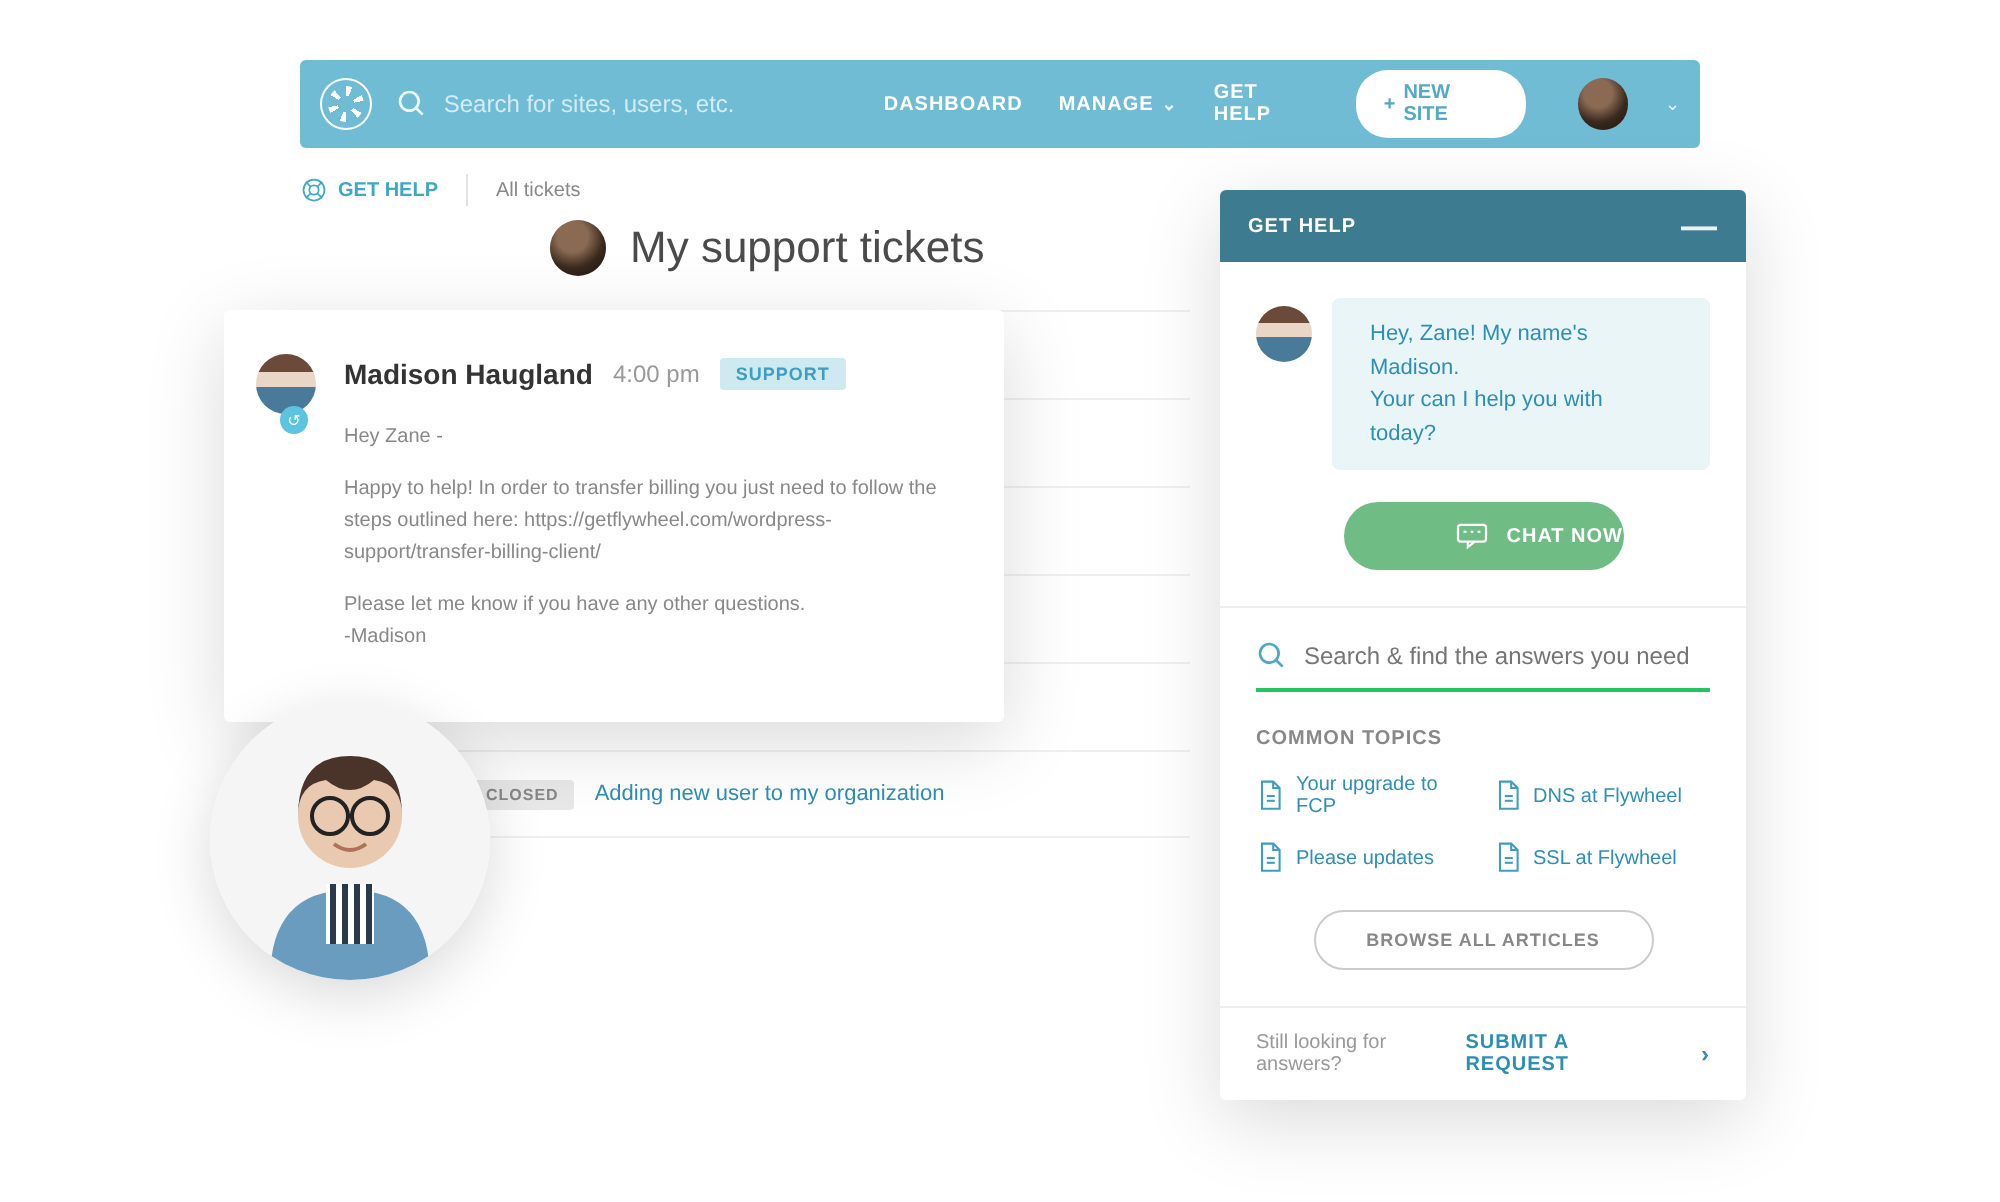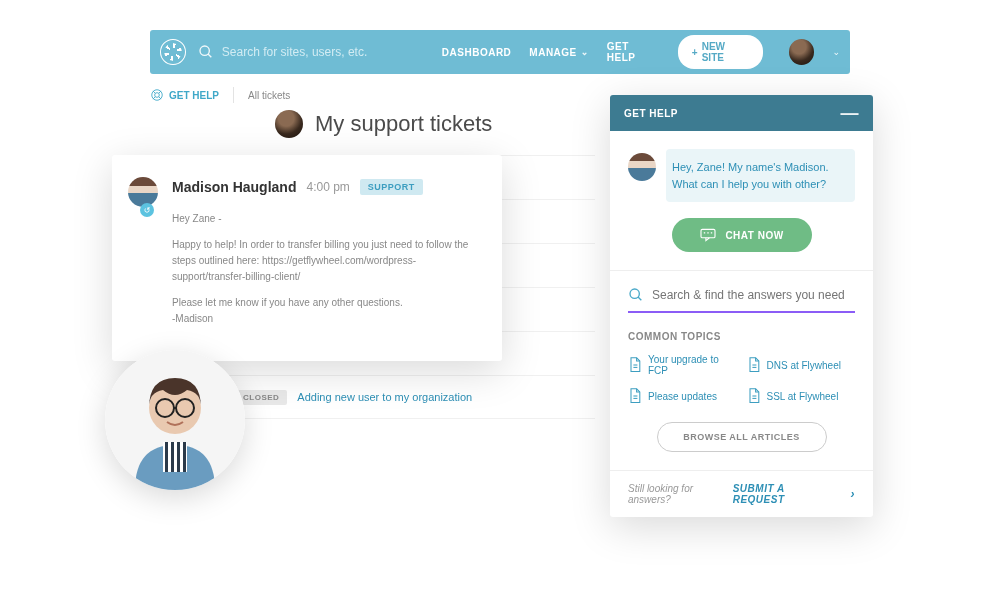--- a/index.html
+++ b/index.html
@@ -47,33 +47,33 @@
   
   .big-avatar{position:absolute;left:105px;top:350px;width:140px;height:140px;border-radius:50%;background:#fff;box-shadow:0 8px 30px rgba(0,0,0,.15);overflow:hidden;}
   .big-avatar .person{position:absolute;inset:0;}
   
   .panel{position:absolute;left:610px;top:95px;width:263px;background:#fff;border-radius:3px;box-shadow:0 10px 40px rgba(0,0,0,.15);overflow:hidden;}
   .panel-head{background:#3d7b91;color:#fff;height:36px;display:flex;align-items:center;justify-content:space-between;padding:0 14px;font-size:10px;font-weight:700;letter-spacing:.5px;}
   .panel-head .dash{font-size:18px;opacity:.9;cursor:pointer;line-height:1;}
   .panel-body{padding:18px 18px 10px;}
   .chat-row{display:flex;gap:10px;align-items:flex-start;margin-bottom:16px;}
   .chat-av{width:28px;height:28px;border-radius:50%;background:linear-gradient(180deg,#6b4a3a 0 30%,#e9d6c6 30% 55%,#4a7a9a 55% 100%);flex-shrink:0;margin-top:4px;}
-  .chat-bubble{background:#eaf5f8;color:#2d8fb5;font-size:11px;line-height:1.5;padding:10px 6px;border-radius:4px;flex:1;}
-  .chat-btn{display:flex;align-items:center;justify-content:center;gap:8px;margin:0 auto 18px;background:#6fbc85;color:#fff;font-size:10px;font-weight:700;letter-spacing:.5px;border-radius:20px;height:34px;width:140px;cursor:pointer;}
+  .chat-bubble{background:#eaf5f8;color:#2d8fb5;font-size:11px;line-height:1.5;padding:10px 19px;border-radius:4px;flex:1;}
+  .chat-btn{display:flex;align-items:center;justify-content:flex-end;gap:8px;margin:0 auto 18px;background:#6fbc85;color:#fff;font-size:10px;font-weight:700;letter-spacing:.5px;border-radius:20px;height:34px;width:140px;cursor:pointer;}
   .chat-btn svg{width:18px;height:14px;}
   .panel hr{border:none;border-top:1px solid #eee;margin:0 -18px 16px;}
-  .panel-search{display:flex;align-items:center;gap:8px;font-size:12px;color:#555;padding-bottom:8px;border-bottom:2px solid #8b5cf6;margin-bottom:18px;}
+  .panel-search{display:flex;align-items:center;gap:8px;font-size:12px;color:#555;padding-bottom:8px;border-bottom:2px solid #22c55e;margin-bottom:18px;}
   .panel-search svg{width:16px;height:16px;stroke:#4aa9c9;}
   .panel-search input{border:none;outline:none;font-size:12px;flex:1;color:#555;}
   .topics-h{font-size:10px;font-weight:700;letter-spacing:.5px;color:#888;margin-bottom:12px;}
   .topics{display:grid;grid-template-columns:1fr 1fr;gap:12px 10px;margin-bottom:18px;}
   .topic{display:flex;align-items:center;gap:6px;font-size:10px;color:#2d8fb5;cursor:pointer;}
   .topic svg{width:14px;height:16px;flex-shrink:0;}
   .browse{display:flex;align-items:center;justify-content:center;margin:0 auto 8px;border:1px solid #ccc;color:#888;font-size:9px;font-weight:700;letter-spacing:.5px;border-radius:18px;height:30px;width:170px;cursor:pointer;}
-  .panel-foot{border-top:1px solid #eee;padding:12px 18px;display:flex;align-items:flex-end;justify-content:space-between;font-size:10px;font-style:italic;}
+  .panel-foot{border-top:1px solid #eee;padding:12px 18px;display:flex;align-items:flex-end;justify-content:space-between;font-size:10px;}
   .panel-foot .still{color:#999;}
   .panel-foot .submit{color:#2d8fb5;font-weight:700;letter-spacing:.5px;display:flex;align-items:center;gap:18px;cursor:pointer;}
   .panel-foot .submit .arr{font-size:12px;}
 </style>
 </head>
 <body>
 
 <div class="nav">
   <div class="logo"></div>
   <div class="search-wrap">
@@ -177,21 +177,21 @@
 <div class="panel">
   <div class="panel-head">
     <span>GET HELP</span>
     <span class="dash">—</span>
   </div>
   <div class="panel-body">
     <div class="chat-row">
       <div class="chat-av"></div>
       <div class="chat-bubble">
         <span>Hey, Zane! My name's Madison.</span><br>
-        <span>What can I help you with other?</span>
+        <span>Your can I help you with today?</span>
       </div>
     </div>
     <div class="chat-btn">
       <svg viewBox="0 0 24 20" fill="none" stroke="#fff" stroke-width="1.6">
           <rect x="2" y="2" width="20" height="12" rx="2"></rect>
           <path d="M9 14 L9 18 L14 14"></path>
           <line x1="6" y1="7" x2="8" y2="7"></line>
           <line x1="11" y1="7" x2="13" y2="7"></line>
           <line x1="16" y1="7" x2="18" y2="7"></line>
         </svg>

